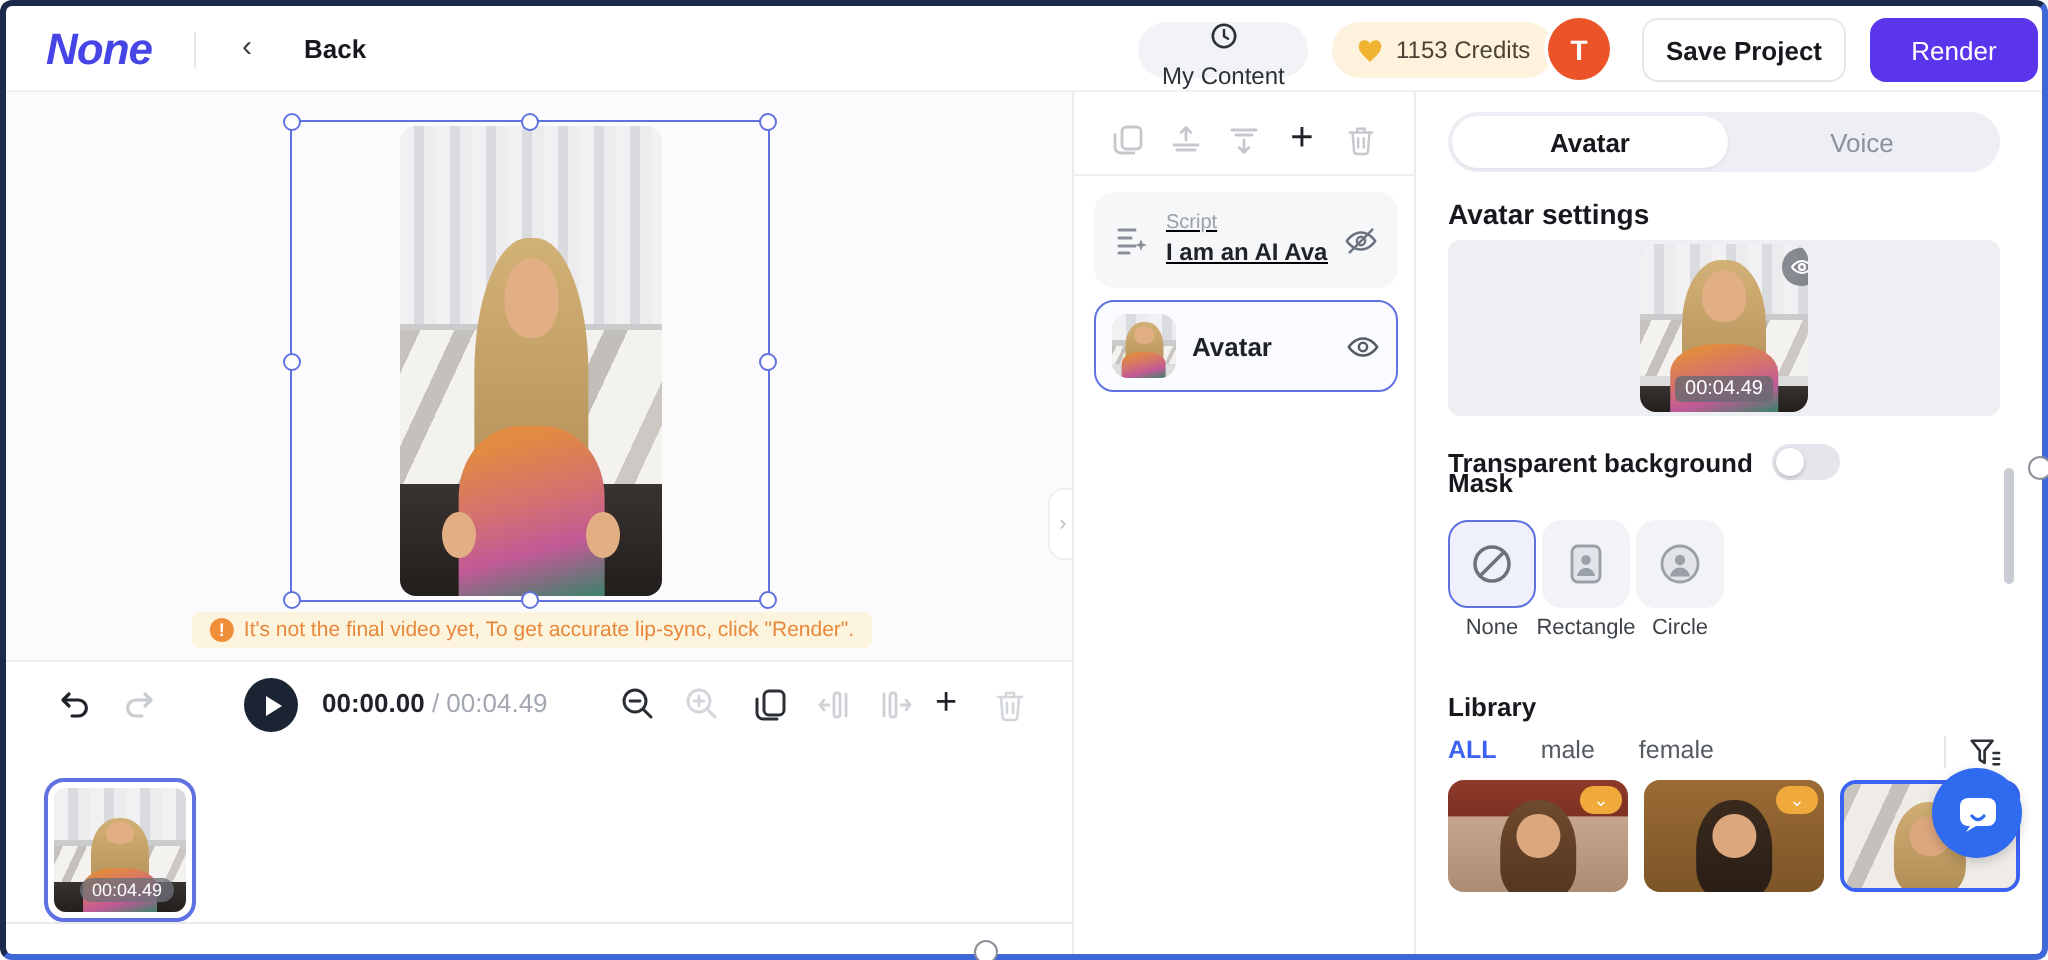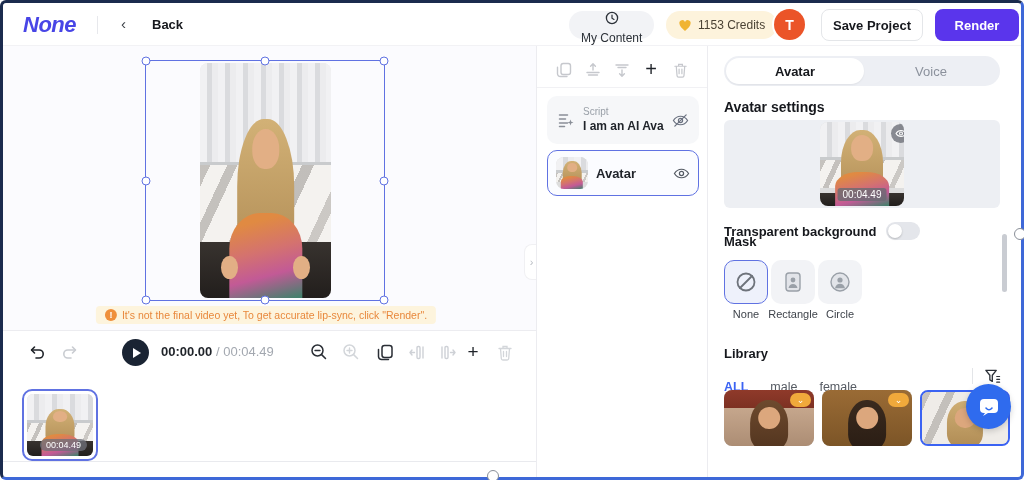--- a/index.html
+++ b/index.html
@@ -14,21 +14,21 @@
   .logo { position:absolute; left:20px; top:9px; font-size:22px; font-weight:800; font-style:italic; color:#4845e6; letter-spacing:-.5px; }
   .hdr-div { position:absolute; left:94px; top:13px; width:1px; height:18px; background:#e7e8ec; }
   .back { position:absolute; left:118px; top:12px; display:flex; align-items:center; gap:6px; cursor:pointer; }
   .back .chev { font-size:15px; color:#3a3f46; line-height:18px; }
   .back .lbl { font-size:13px; font-weight:700; color:#16181d;margin-left:20px; }
   .pill { position:absolute; top:8px; height:28px; border-radius:14px; display:flex; align-items:center; gap:6px; padding:0 12px; font-size:12px; }
   .pill.content { left:566px; background:#f2f3f6; color:#2c3138;flex-direction:column; }
   .pill.credits { left:663px; background:#fdf3dc; color:#4a4234; }
   .profile { position:absolute; left:771px; top:6px; width:31px; height:31px; border-radius:50%; background:#eb5428; color:#fff; font-size:14px; font-weight:700; display:flex; align-items:center; justify-content:center; box-shadow:0 0 0 2px #fff; }
   .btn-save { position:absolute; left:818px; top:6px; width:102px; height:32px; border-radius:8px; background:#fff; border:1px solid #e4e6e9; font-size:13px; font-weight:600; color:#16181d; display:flex; align-items:center; justify-content:center; cursor:pointer; }
-  .btn-render { position:absolute; left:932px; top:6px; width:84px; height:32px; border-radius:8px; background:#5a35ec; font-size:13px; font-weight:700; color:#fff; display:flex; align-items:center; justify-content:center; cursor:pointer; }
+  .btn-render { position:absolute; left:932px; top:6px; width:84px; height:32px; border-radius:8px; background:#5a35ec; font-size:13px; font-weight:400; color:#fff; display:flex; align-items:center; justify-content:center; cursor:pointer; }
 
   
   .canvas { position:absolute; left:3px; top:46px; width:533px; height:284px; background:#fbfbfe; }
   .selection { position:absolute; left:142px; top:14px; width:240px; height:241px; border:1.5px solid #6072e2; }
   .handle { position:absolute; width:9px; height:9px; border-radius:50%; background:#fff; border:1.5px solid #6072e2; transform:translate(-50%,-50%); }
   .video-art { position:absolute; left:54px; top:2px; width:131px; height:235px; border-radius:8px; overflow:hidden; background:#e8e8ea; }
   .notice { position:absolute; left:263px; top:260px; transform:translateX(-50%); background:#fdf4dd; border-radius:4px; padding:3px 9px; display:flex; align-items:center; gap:5px; white-space:nowrap; }
   .notice .n-ic { width:12px; height:12px; border-radius:50%; background:#ef8f3a; color:#fff; font-size:9px; font-weight:700; display:flex; align-items:center; justify-content:center; flex:0 0 auto; }
   .notice .n-tx { font-size:10.5px; color:#e8883c; }
   .collapse { position:absolute; left:521px; top:198px; width:14px; height:36px; background:#fff; border:1px solid #f0f0f3; border-right:none; border-radius:8px 0 0 8px; display:flex; align-items:center; justify-content:center; color:#b9bdc4; font-size:11px; cursor:pointer; }
@@ -57,21 +57,21 @@
   .clip-art { position:relative; width:100%; height:100%; border-radius:6px; overflow:hidden; background:#ddd; }
   .clip-badge { position:absolute; left:16px; bottom:8px; background:rgba(110,112,120,.78); color:#fff; font-size:9px; padding:1px 6px; border-radius:8px; white-space:nowrap; z-index:2; }
   .bottom-line { position:absolute; left:3px; top:461px; width:1018px; height:1px; background:#e9eaee; }
 
   
   .layers { position:absolute; left:536px; top:46px; width:172px; height:431px; background:#fff; border-left:1px solid #ececf0; border-right:1px solid #ececf0; }
   .ly-toolbar { position:absolute; left:0; top:6px; right:0; height:36px; display:flex; align-items:center; justify-content:space-between; padding:0 16px; border-bottom:1px solid #f1f1f4; }
   .ly-btn { width:22px; height:22px; display:flex; align-items:center; justify-content:center; cursor:pointer; }
   .ly-plus { font-size:20px; color:#1f2329; }
   .ly-card { position:absolute; left:10px; width:152px; border-radius:10px; display:flex; align-items:center; cursor:pointer; }
-  .ly-card.script { top:50px; height:48px; background:#f6f7f9; padding:0 10px; gap:8px; }
+  .ly-card.script { top:50px; height:48px; background:#f6f7f9; padding:0 10px; gap:8px;text-decoration:underline; }
   .ly-card.avatar { top:104px; height:46px; background:#fbfcff; border:1.5px solid #6072e2; padding:0 8px; gap:8px; }
   .ly-col { display:flex; flex-direction:column; line-height:1.25; min-width:0; flex:1; }
   .ly-kind { font-size:10px; color:#9aa0a8; }
   .ly-text { font-size:12px; font-weight:700; color:#1f2329; white-space:nowrap; overflow:hidden; }
   .ly-name { font-size:13px; font-weight:700; color:#1f2329; flex:1; }
   .ly-thumb { position:relative; width:32px; height:32px; border-radius:8px; overflow:hidden; flex:0 0 auto; background:#ddd; }
   .ly-eye { flex:0 0 auto; display:flex; }
 
   
   .settings { position:absolute; left:708px; top:46px; width:313px; height:431px; background:#fff; }
@@ -86,21 +86,21 @@
   .pv-badge { position:absolute; left:50%; bottom:5px; transform:translateX(-50%); background:rgba(104,106,114,.8); color:#fff; font-size:10px; padding:1px 5px; border-radius:3px; white-space:nowrap; z-index:2; }
   .tr-row { position:absolute; left:16px; top:176px; display:flex; align-items:center; gap:10px; }
   .tr-lbl { font-size:13px; font-weight:700; color:#16181d; }
   .toggle { width:34px; height:18px; border-radius:9px; background:#e4e6eb; position:relative; cursor:pointer; }
   .toggle .knob { position:absolute; left:2px; top:2px; width:14px; height:14px; border-radius:50%; background:#fff; box-shadow:0 1px 2px rgba(0,0,0,.2); }
   .mask-title { position:absolute; left:16px; top:188px; font-size:13px; font-weight:700; color:#16181d; }
   .mask-box { position:absolute; top:214px; width:44px; height:44px; border-radius:10px; background:#f2f3f6; display:flex; align-items:center; justify-content:center; cursor:pointer; }
   .mask-box.sel { background:#eef1fb; border:1.5px solid #6072e2; }
   .mask-lbl { position:absolute; top:262px; font-size:11px; color:#3f444b; text-align:center; }
   .lib-title { position:absolute; left:16px; top:300px; font-size:13px; font-weight:700; color:#16181d; }
-  .lib-filters { position:absolute; left:16px; top:322px; display:flex; gap:22px; align-items:center;margin-top:12px; }
+  .lib-filters { position:absolute; left:16px; top:322px; display:flex; gap:22px; align-items:center; }
   .lf { font-size:12.5px; color:#565b63; cursor:pointer; }
   .lf.active { color:#3b63f3; font-weight:600; }
   .lf-div { position:absolute; left:264px; top:322px; width:1px; height:16px; background:#e3e5e8; }
   .lib-funnel { position:absolute; left:274px; top:320px; width:20px; height:20px; display:flex; align-items:center; justify-content:center; cursor:pointer; }
   .lib-card { position:absolute; top:344px; width:90px; height:56px; border-radius:8px; overflow:hidden; cursor:pointer; background:#ccc; }
   .lib-card.sel { border:2px solid #3b63f3; }
   .lib-badge { position:absolute; right:3px; top:3px; width:21px; height:14px; border-radius:7px; background:#f0a93b; color:#fff; display:flex; align-items:center; justify-content:center; font-size:9px; z-index:2; }
   .lib1-bg { position:absolute; inset:0; background:linear-gradient(180deg,#8f3a2a 0%,#7d3122 32%,#c5a68c 33%,#ac8d74 100%); }
   .lib2-bg { position:absolute; inset:0; background:linear-gradient(180deg,#9a6b35,#7c5527); }
   .lib3-bg { position:absolute; inset:0; background:linear-gradient(115deg, rgba(110,104,98,.3) 0 8%, transparent 8% 22%, rgba(95,90,84,.3) 22% 30%, transparent 30% 55%, rgba(110,104,98,.3) 55% 63%, transparent 63%), #efece8; }

